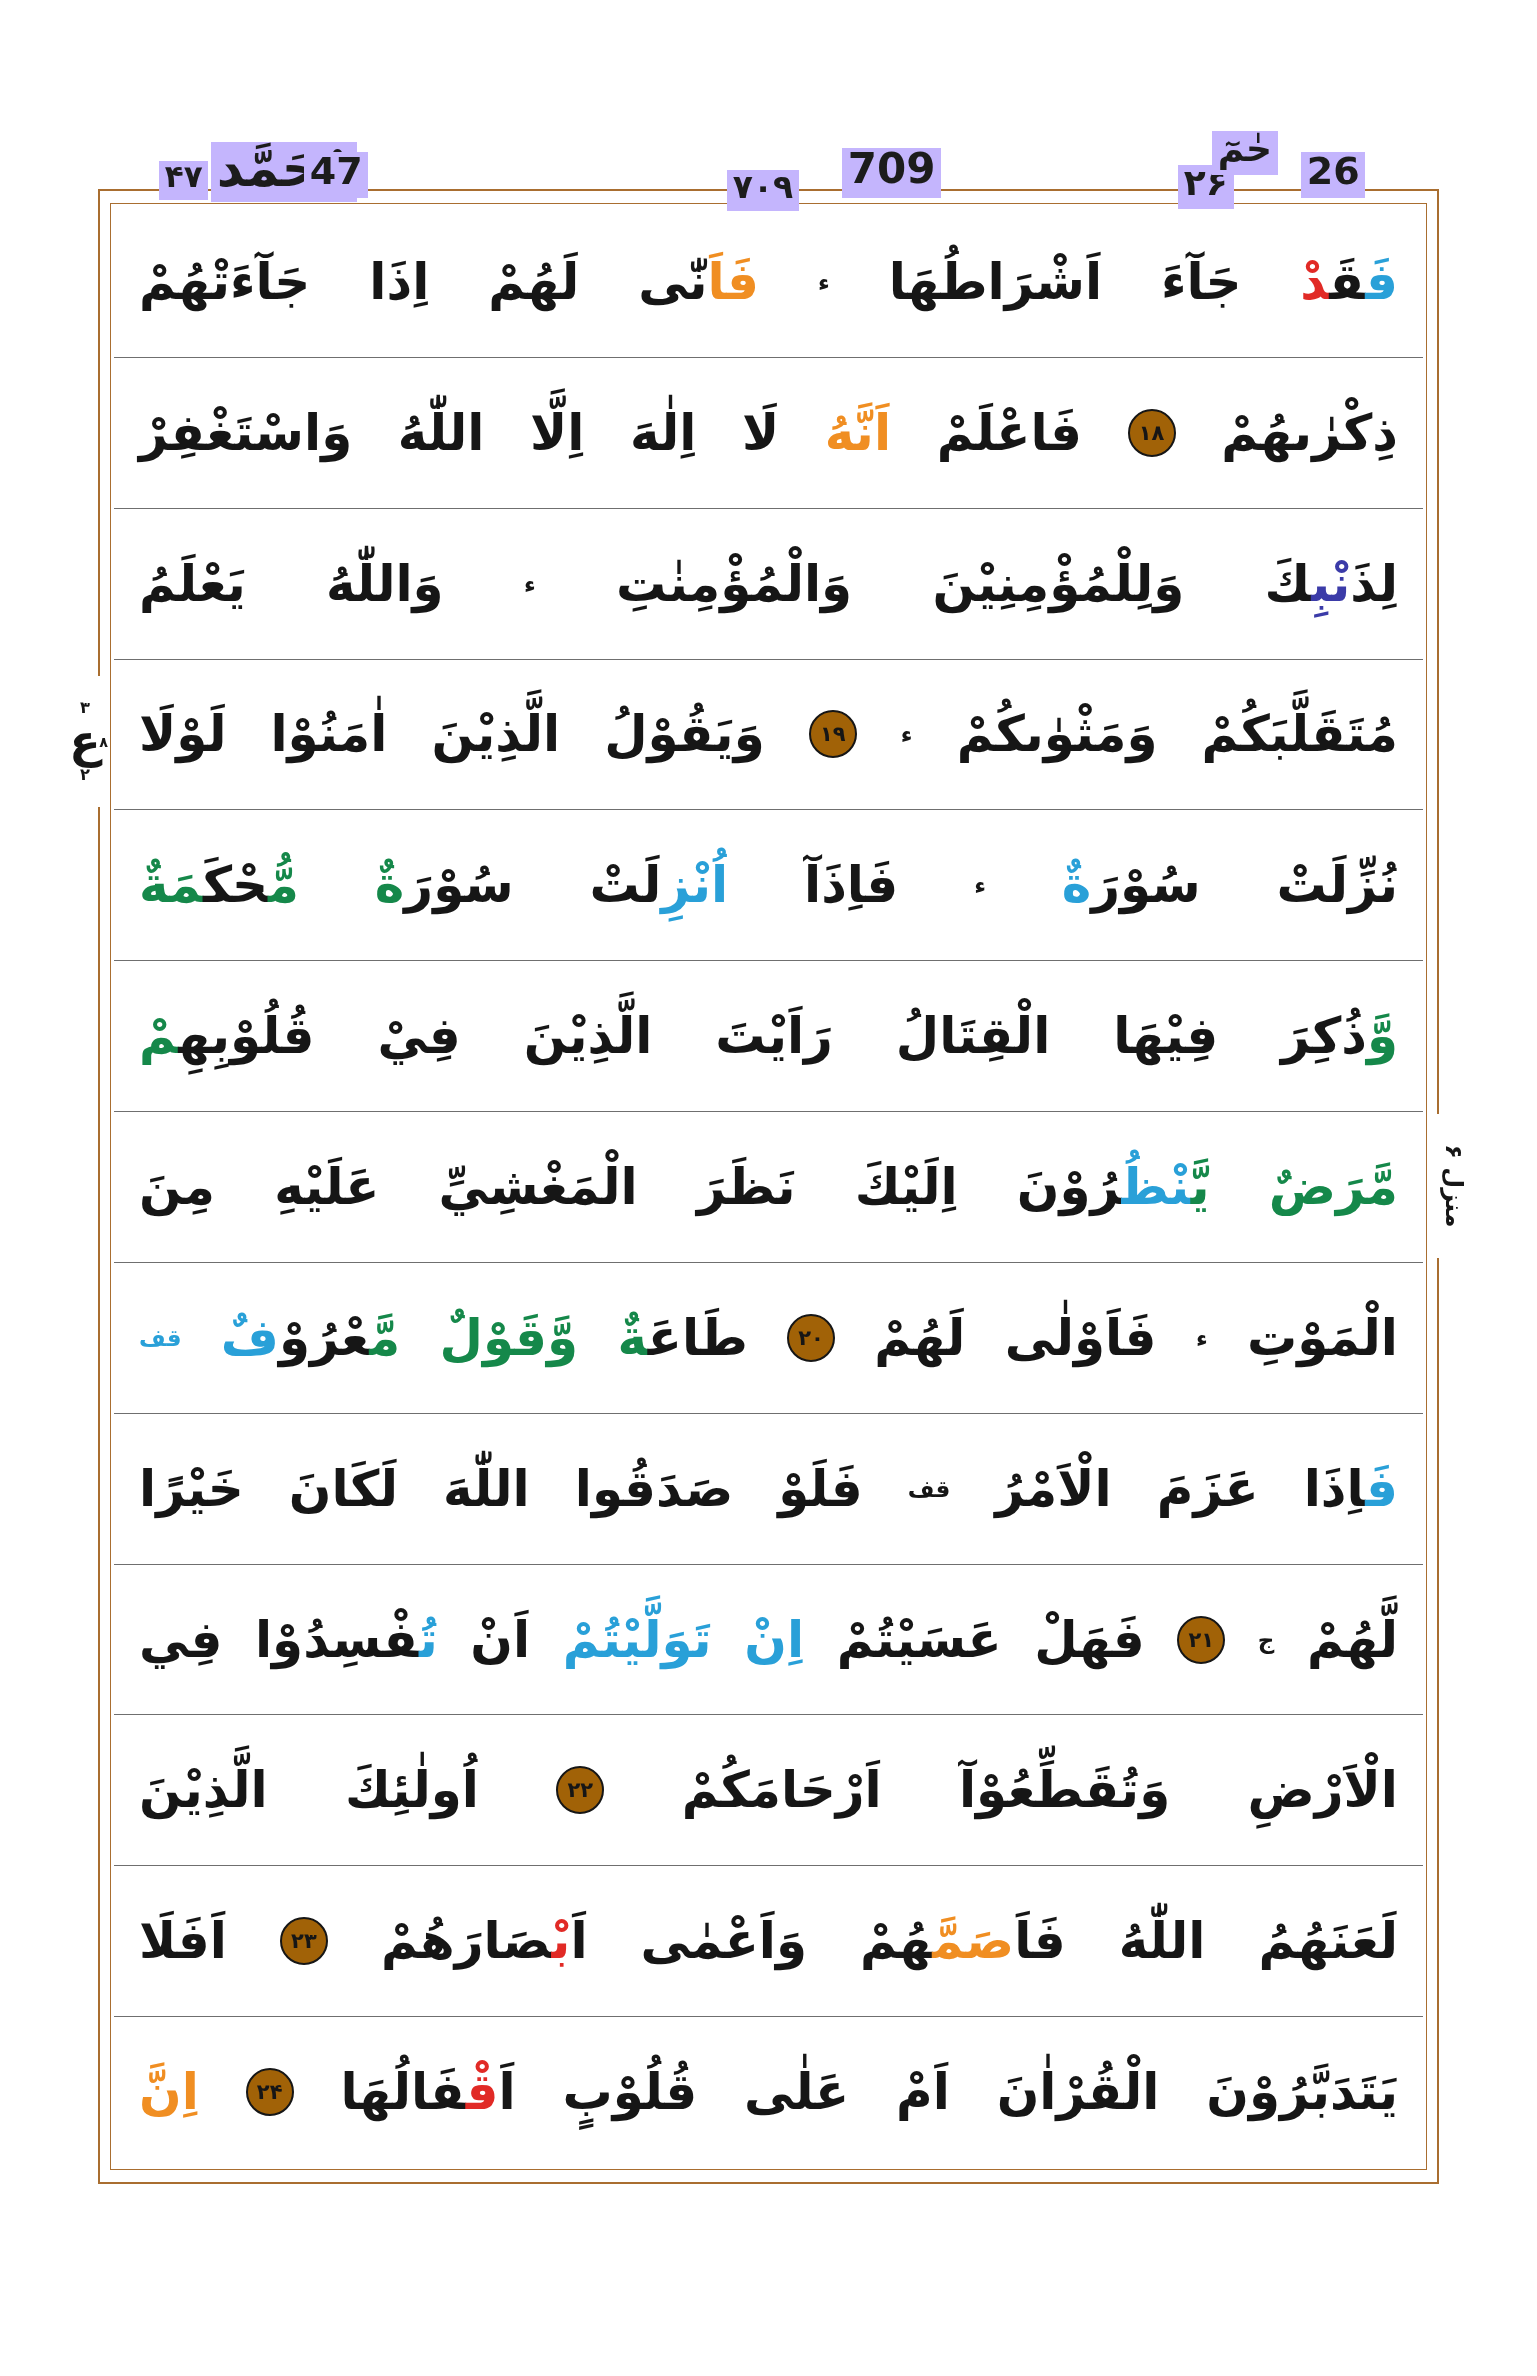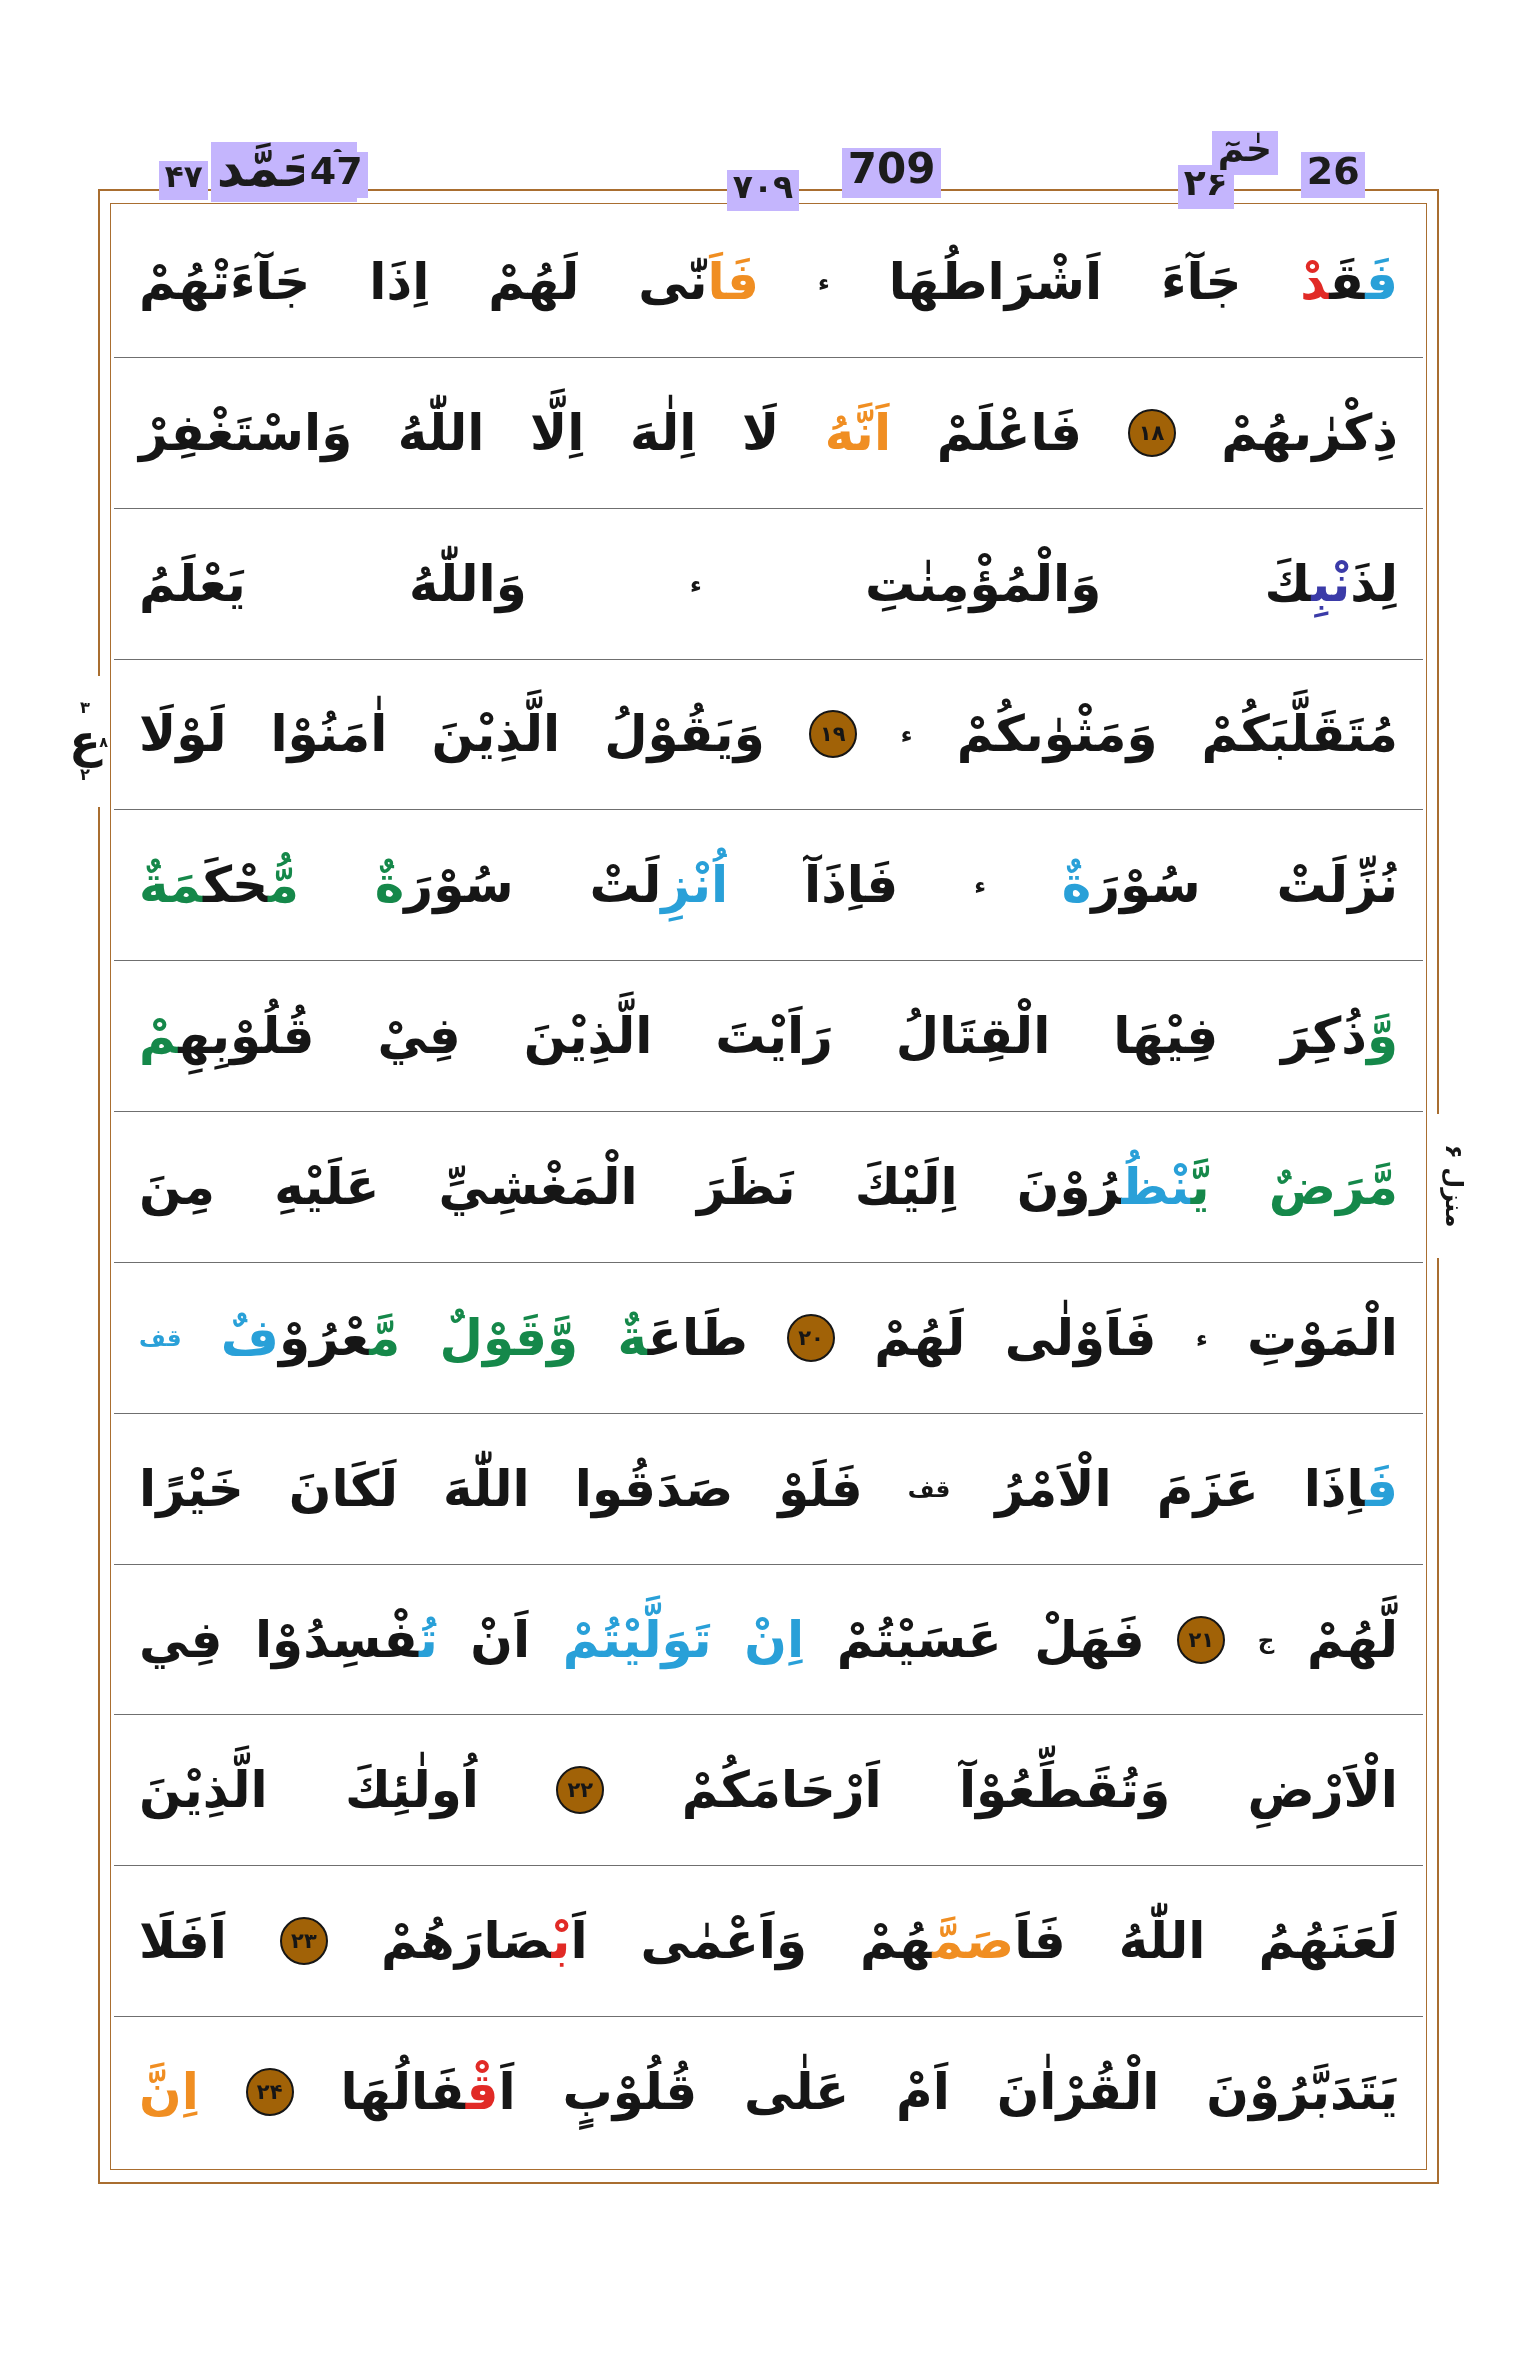--- a/index.html
+++ b/index.html
@@ -115,20 +115,21 @@
         <span class="word"><span class="c-ink">فَاعْلَمْ</span></span>
         <span class="word"><span class="c-orange">اَنَّهُ</span></span>
         <span class="word"><span class="c-ink">لَا</span></span>
         <span class="word"><span class="c-ink">اِلٰهَ</span></span>
         <span class="word"><span class="c-ink">اِلَّا</span></span>
         <span class="word"><span class="c-ink">اللّٰهُ</span></span>
         <span class="word"><span class="c-ink">وَاسْتَغْفِرْ</span></span>
       </div>
       <div class="line-row">
         <span class="word"><span class="c-ink">لِذَ</span><span class="c-navy">نْبِ‍</span><span class="c-ink">‍كَ</span></span>
+        <span class="word"><span class="c-ink">وَلِلْمُؤْمِنِيْنَ</span></span>
         <span class="word"><span class="c-ink">وَالْمُؤْمِنٰتِ</span></span>
         <span class="waqf-mark c-ink">ء</span>
         <span class="word"><span class="c-ink">وَاللّٰهُ</span></span>
         <span class="word"><span class="c-ink">يَعْلَمُ</span></span>
       </div>
       <div class="line-row">
         <span class="word"><span class="c-ink">مُتَقَلَّبَكُمْ</span></span>
         <span class="word"><span class="c-ink">وَمَثْوٰىكُمْ</span></span>
         <span class="waqf-mark c-ink">ء</span>
         <span class="verse-marker">۱۹</span>

